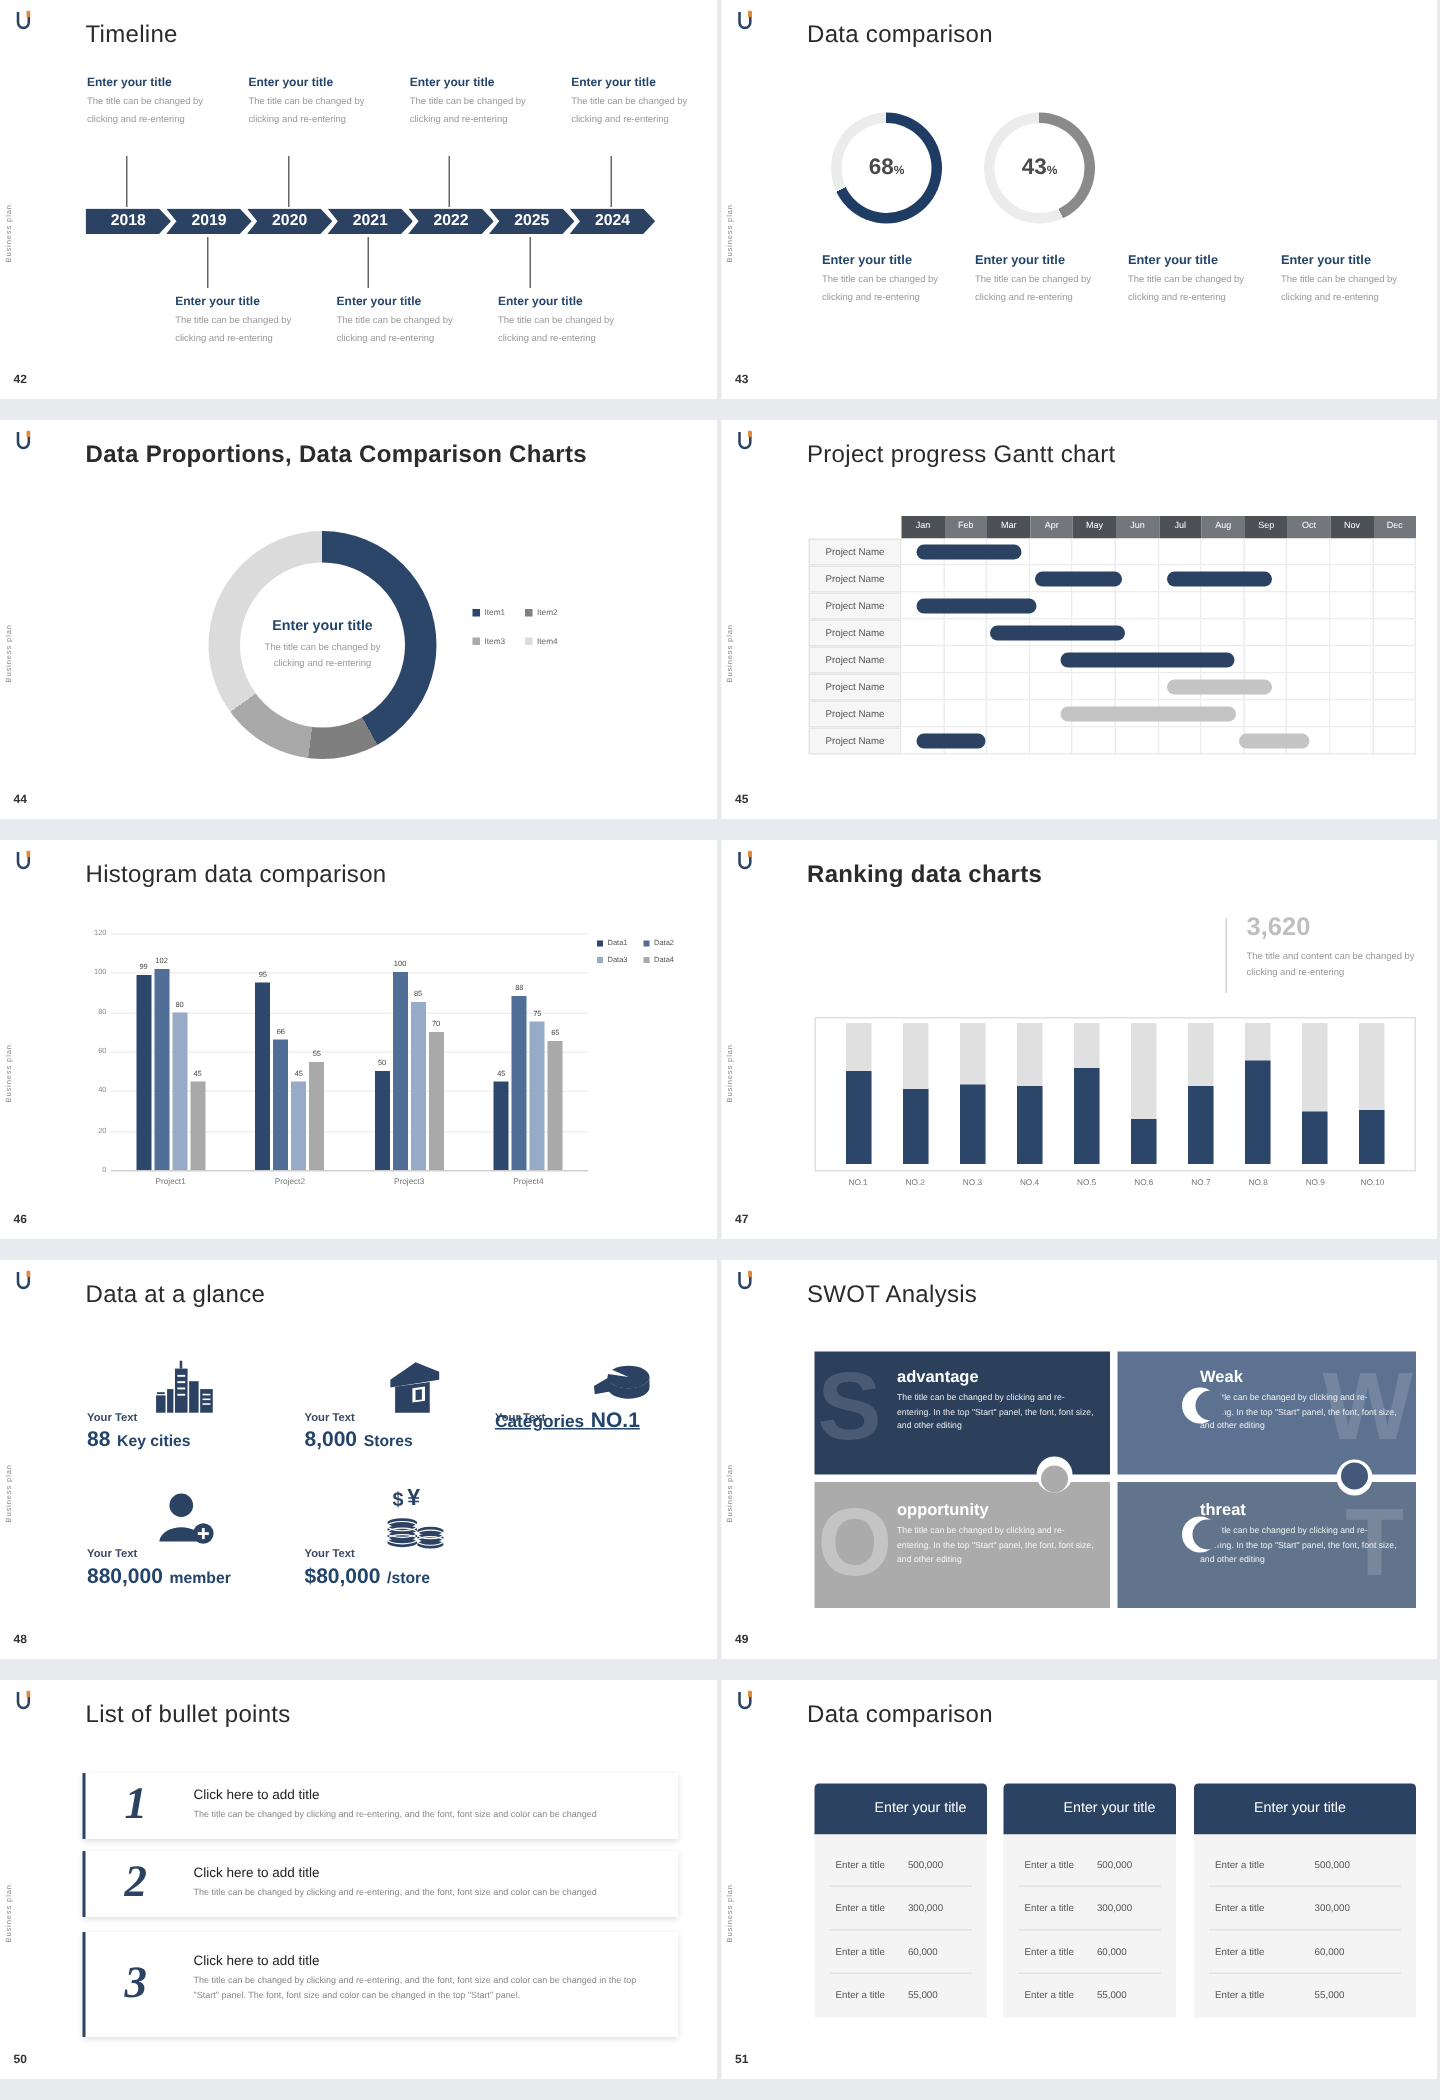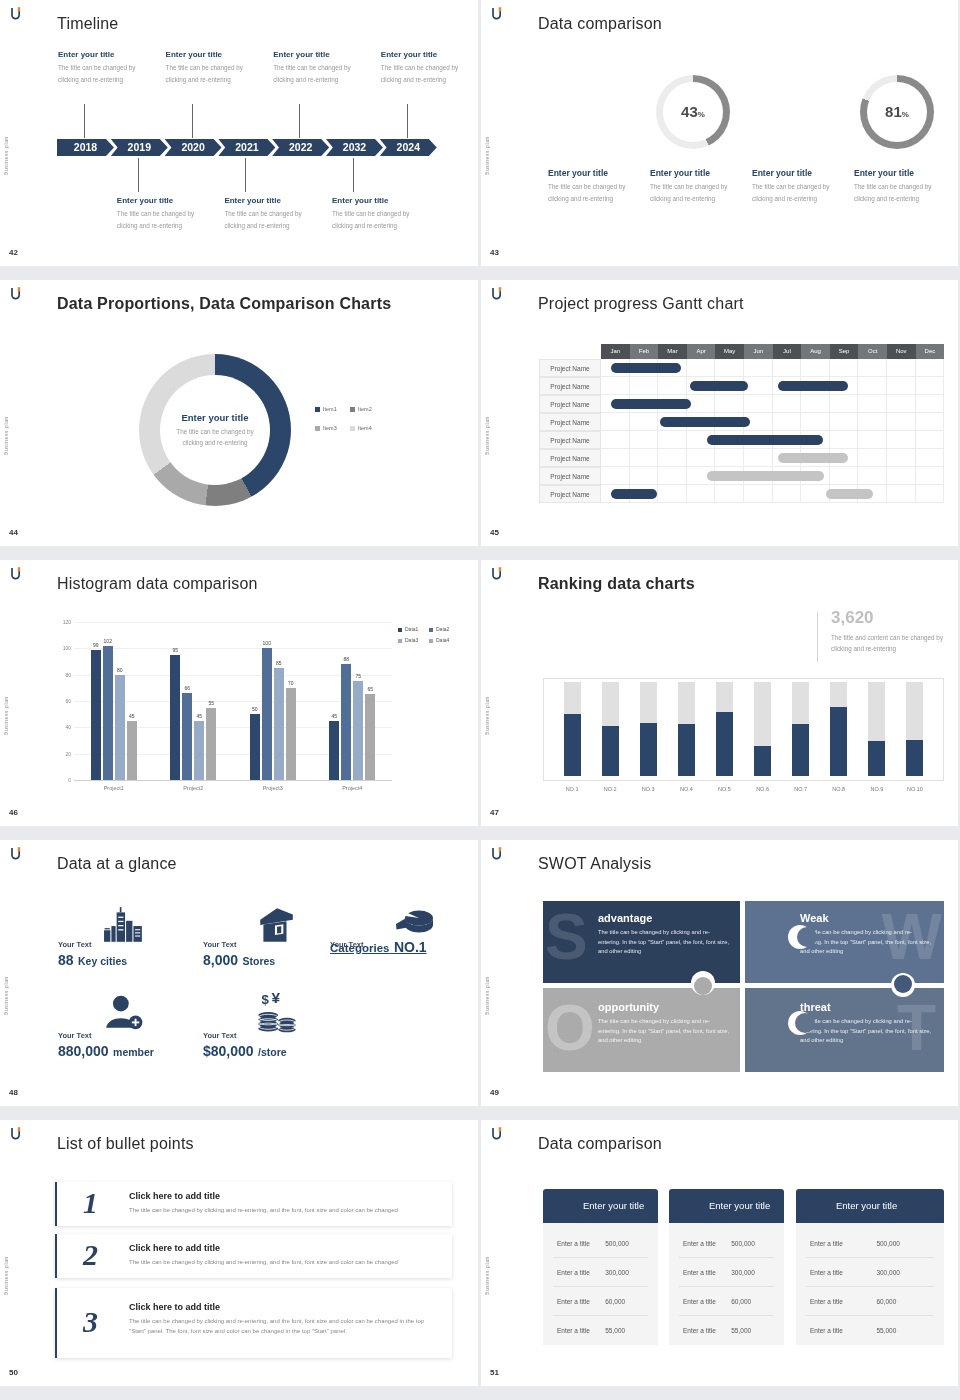--- a/index.html
+++ b/index.html
@@ -23,21 +23,21 @@
   .gantt-lbl { position:absolute; background:#F6F6F6; border:1px solid #E6E6E6; font-size:6.5px; color:#555; text-align:center; }
   .gantt-bar { position:absolute; height:10px; border-radius:5px; }
   .gantt-m { position:absolute; height:15px; color:#fff; font-size:6px; text-align:center; line-height:15px; }
   .quad { position:absolute; overflow:hidden; }
   .quad-letter { position:absolute; font-size:64px; font-weight:bold; color:rgba(255,255,255,.14); line-height:1; }
   .quad-title { position:absolute; left:55px; top:11px; font-size:11px; font-weight:bold; color:#fff; }
   .quad-body { position:absolute; left:55px; top:27px; width:132px; font-size:5.8px; line-height:9.5px; color:rgba(255,255,255,.88); }
   .knob { position:absolute; border-radius:50%; }
   .brow { position:absolute; left:55px; width:397px; background:#fff; border-left:2px solid #2B4263; box-shadow:0 1px 4px rgba(0,0,0,.14); }
   .brow-num { position:absolute; left:26px; top:50%; transform:translateY(-52%); font-family:"Liberation Serif", serif; font-style:italic; font-weight:bold; font-size:30px; color:#2B4263; }
-  .brow-title { position:absolute; left:72px; top:9px; font-size:9px; font-weight:bold; color:#222; }
+  .brow-title { position:absolute; left:72px; top:9px; font-size:9px; font-weight:normal; color:#222; }
   .brow-body { position:absolute; left:72px; top:23px; width:312px; font-size:6px; line-height:10px; color:#888; }
   .gitem { position:absolute; }
   .glabel { position:absolute; left:0; font-size:7.5px; font-weight:bold; color:#3A4A63; }
   .gval { position:absolute; left:0; white-space:nowrap; color:#24456B; }
   .gbig { font-size:14px; font-weight:bold; }
   .gsmall { font-size:10.5px; font-weight:bold; }
   .card { position:absolute; }
   .card-head { position:absolute; left:0; top:0; right:0; height:34px; background:#2B4263; border-radius:3px 3px 0 0; color:#fff; font-size:9.5px; line-height:34px; padding-left:40px; }
   .card-body { position:absolute; left:0; top:34px; right:0; bottom:0; background:#F4F4F4; }
   .card-row { position:absolute; left:10px; right:10px; height:29px; border-bottom:1px solid #E2E2E2; font-size:6.5px; color:#555; }
@@ -70,21 +70,21 @@
         <div style="position: absolute; left: 380.8px; top: 50px; width: 100px; height: 52px;">
           <div class="itm-title">Enter your title</div>
           <div class="itm-body" style="width: 96px;">The title can be changed by clicking and re-entering</div>
         </div>
         <div class="conn" style="position: absolute; left: 406.8px; top: 104px; width: 1px; height: 34px;"></div>
         <div class="chev" style="position: absolute; left: 57px; top: 139px; width: 57px; height: 17px; clip-path: polygon(0px 0px, 86% 0px, 100% 50%, 86% 100%, 0px 100%);">2018</div>
         <div class="chev" style="position: absolute; left: 110.8px; top: 139px; width: 57px; height: 17px;">2019</div>
         <div class="chev" style="position: absolute; left: 164.6px; top: 139px; width: 57px; height: 17px;">2020</div>
         <div class="chev" style="position: absolute; left: 218.4px; top: 139px; width: 57px; height: 17px;">2021</div>
         <div class="chev" style="position: absolute; left: 272.2px; top: 139px; width: 57px; height: 17px;">2022</div>
-        <div class="chev" style="position: absolute; left: 326px; top: 139px; width: 57px; height: 17px;">2032</div>
+        <div class="chev" style="position: absolute; left: 326px; top: 139px; width: 57px; height: 17px;">2025</div>
         <div class="chev" style="position: absolute; left: 379.8px; top: 139px; width: 57px; height: 17px;">2024</div>
         <div class="conn" style="position: absolute; left: 137.8px; top: 158px; width: 1px; height: 34px;"></div>
         <div style="position: absolute; left: 116.8px; top: 196px; width: 100px; height: 52px;">
           <div class="itm-title">Enter your title</div>
           <div class="itm-body" style="width: 96px;">The title can be changed by clicking and re-entering</div>
         </div>
         <div class="conn" style="position: absolute; left: 245.4px; top: 158px; width: 1px; height: 34px;"></div>
         <div style="position: absolute; left: 224.4px; top: 196px; width: 100px; height: 52px;">
           <div class="itm-title">Enter your title</div>
           <div class="itm-body" style="width: 96px;">The title can be changed by clicking and re-entering</div>
@@ -98,39 +98,39 @@
       <div class="logo"><svg width="13" height="16" viewBox="0 0 13 16">
           <path d="M3 2 v7 a3.6 3.6 0 0 0 7.2 0 V2" stroke="#2B4263" stroke-width="1.7" fill="none"></path>
           <rect x="8.7" y="1.2" width="2.4" height="4.2" fill="#E08A3C"></rect>
         </svg></div>
       <div class="vtext">Business plan</div>
       <h2 class="slide-title" style="font-weight: 400;">Timeline</h2>
       <div class="pagenum">42</div>
     </section>
   <section class="slide" style="left: 481px; top: 0px; width: 477px; height: 266px;">
       <div class="abs" id="rg" style="left:0;top:0;right:0;bottom:0">
+        <div class="ring" style="position: absolute; left: 73px; top: 75px; width: 74px; height: 74px; background: conic-gradient(rgb(31, 60, 100) 0deg, rgb(31, 60, 100) 244.8deg, rgb(236, 236, 236) 244.8deg, rgb(236, 236, 236) 360deg);">
+          <div class="ring-hole"></div>
+          <div class="ring-pct"><span style="font-size: 15px; font-weight: bold;">68</span><span style="font-size: 8px; font-weight: bold;">%</span></div>
+        </div>
         <div style="position: absolute; left: 67px; top: 168px; width: 96px; height: 48px;">
           <div class="itm-title" style="font-size: 8.5px;">Enter your title</div>
           <div class="itm-body" style="width: 92px;">The title can be changed by clicking and re-entering</div>
         </div>
         <div class="ring" style="position: absolute; left: 175px; top: 75px; width: 74px; height: 74px; background: conic-gradient(rgb(138, 138, 138) 0deg, rgb(138, 138, 138) 154.8deg, rgb(236, 236, 236) 154.8deg, rgb(236, 236, 236) 360deg);">
           <div class="ring-hole"></div>
           <div class="ring-pct"><span style="font-size: 15px; font-weight: bold;">43</span><span style="font-size: 8px; font-weight: bold;">%</span></div>
         </div>
         <div style="position: absolute; left: 169px; top: 168px; width: 96px; height: 48px;">
           <div class="itm-title" style="font-size: 8.5px;">Enter your title</div>
           <div class="itm-body" style="width: 92px;">The title can be changed by clicking and re-entering</div>
         </div>
         <div style="position: absolute; left: 271px; top: 168px; width: 96px; height: 48px;">
           <div class="itm-title" style="font-size: 8.5px;">Enter your title</div>
           <div class="itm-body" style="width: 92px;">The title can be changed by clicking and re-entering</div>
-        </div>
-        <div class="ring" style="position: absolute; left: 379px; top: 75px; width: 74px; height: 74px; background: conic-gradient(rgb(138, 138, 138) 0deg, rgb(138, 138, 138) 291.6deg, rgb(236, 236, 236) 291.6deg, rgb(236, 236, 236) 360deg);">
-          <div class="ring-hole"></div>
-          <div class="ring-pct"><span style="font-size: 15px; font-weight: bold;">81</span><span style="font-size: 8px; font-weight: bold;">%</span></div>
         </div>
         <div style="position: absolute; left: 373px; top: 168px; width: 96px; height: 48px;">
           <div class="itm-title" style="font-size: 8.5px;">Enter your title</div>
           <div class="itm-body" style="width: 92px;">The title can be changed by clicking and re-entering</div>
         </div>
       </div>
       <div class="logo"><svg width="13" height="16" viewBox="0 0 13 16">
           <path d="M3 2 v7 a3.6 3.6 0 0 0 7.2 0 V2" stroke="#2B4263" stroke-width="1.7" fill="none"></path>
           <rect x="8.7" y="1.2" width="2.4" height="4.2" fill="#E08A3C"></rect>
         </svg></div>

